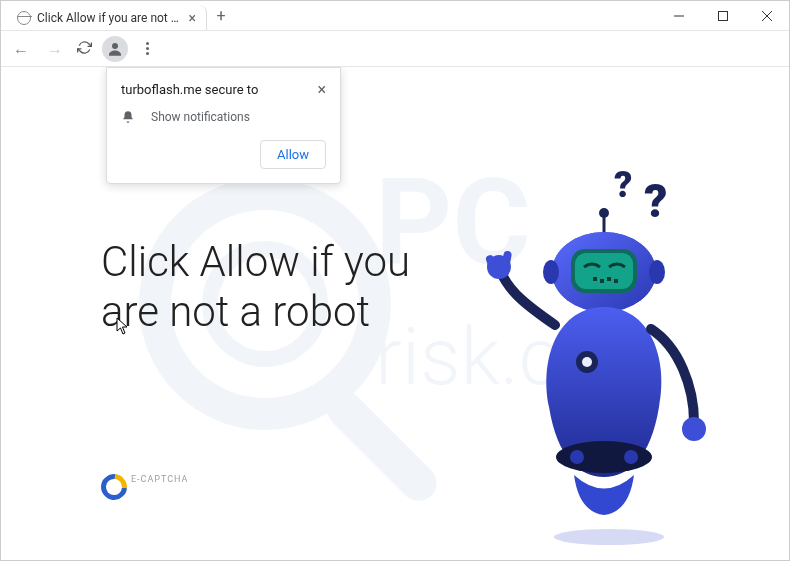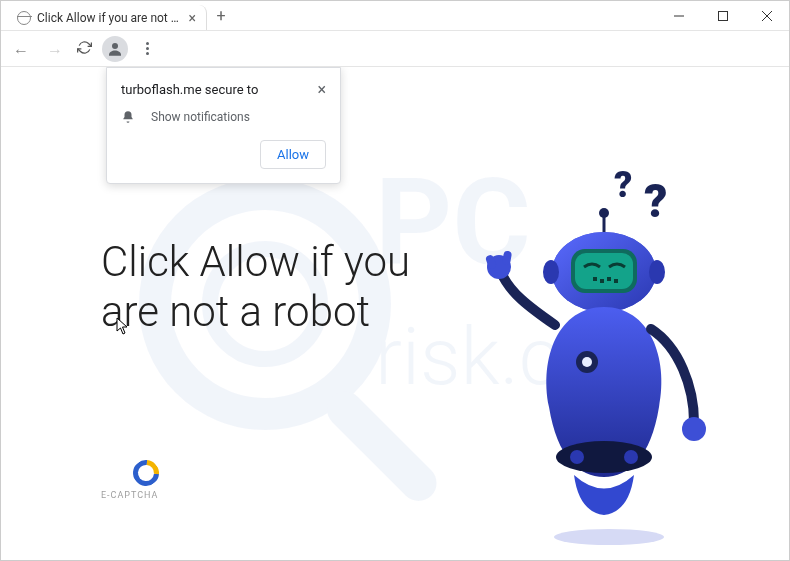--- a/index.html
+++ b/index.html
@@ -33,21 +33,21 @@
 .popup-header{display:flex;justify-content:space-between;align-items:flex-start}
 .popup-title{font-size:13px;color:#202124}
 .popup-close{color:#5f6368;font-size:16px;cursor:pointer;line-height:1}
 .popup-row{display:flex;align-items:center;gap:16px;margin-top:12px;font-size:12px;color:#5f6368}
 .bell{width:14px;height:14px;position:relative}
 .bell svg{width:14px;height:14px;fill:#5f6368}
 .popup-buttons{display:flex;gap:8px;justify-content:flex-end;margin-top:16px}
 .popup-btn{padding:6px 16px;font-size:13px;border:1px solid #dadce0;background:#fff;color:#1a73e8;border-radius:4px;cursor:pointer}
 .page-main{position:absolute;left:100px;top:170px;width:320px}
 .page-heading{font-size:42px;font-weight:300;color:#212121;line-height:1.2}
-.captcha-logo{position:absolute;left:100px;bottom:60px;display:flex;flex-direction:column;align-items:flex-end;gap:4px}
+.captcha-logo{position:absolute;left:100px;bottom:60px;display:flex;flex-direction:row;align-items:flex-start;gap:4px}
 .captcha-icon{width:26px;height:26px;border:5px solid #2c5fcc;border-right-color:#f4b400;border-radius:50%;transform:rotate(-40deg)}
 .captcha-label{font-size:9px;color:#9e9e9e;letter-spacing:1px}
 .robot{position:absolute;right:50px;top:90px;width:260px;height:390px}
 .watermark{position:absolute;left:50%;top:50%;transform:translate(-50%,-50%);opacity:.06;pointer-events:none}
 .cursor{position:absolute;left:115px;top:250px;pointer-events:none}
 .cursor svg{width:14px;height:18px}
 </style>
 </head>
 <body>
 

